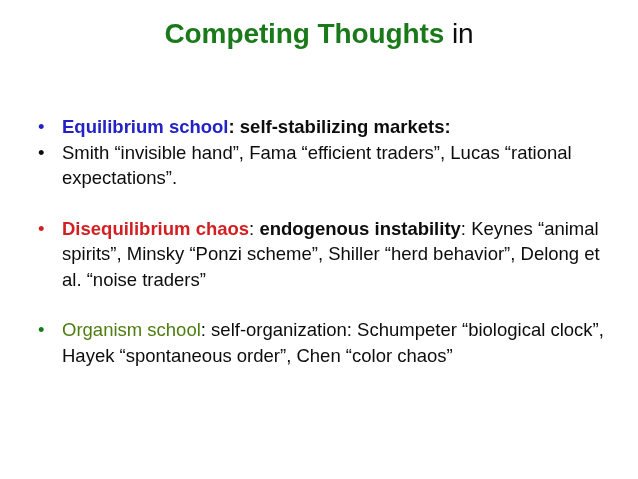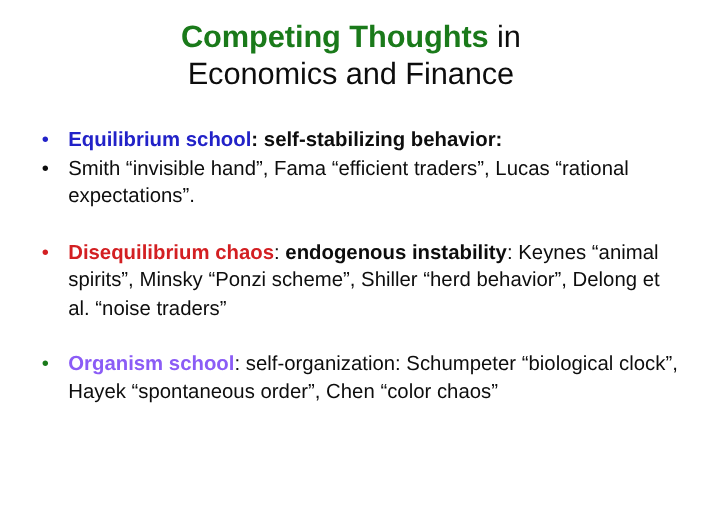--- a/index.html
+++ b/index.html
@@ -79,34 +79,33 @@
     line-height: 25.5px;
     text-align: left;
   }
   .bullet.blue   { color: #2222c8; }
   .bullet.black  { color: #0d0d0d; }
   .bullet.red    { color: #d31f22; }
   .bullet.green  { color: #1a7a1a; }
 
   .s-blue-bold  { color: #2222c8; font-weight: 700; margin-top: 48px; }
   .s-red-bold   { color: #d31f22; font-weight: 700; }
-  .s-green-bold { color: #8b5cf6; font-weight: 700; }
+  .s-green-bold { color: #4d7c0f; font-weight: 400; }
   .s-black-bold { color: #0d0d0d; font-weight: 700; }
   .s-black      { color: #0d0d0d; font-weight: 400; }
 </style>
 </head>
 <body>
 
 <div class="slide">
 
   <div class="slide-title">
     <span class="title-accent">Competing Thoughts</span><span> in</span>
-    <span class="title-line2">Economics and Finance</span>
   </div>
 
   <div class="body-list">
-      <div class="para"><span class="bullet blue">•</span><span><span class="s-blue-bold">Equilibrium school</span><span class="s-black-bold">: </span><span class="s-black-bold">self-stabilizing behavior:</span></span></div>
+      <div class="para"><span class="bullet blue">•</span><span><span class="s-blue-bold">Equilibrium school</span><span class="s-black-bold">: </span><span class="s-black-bold">self-stabilizing markets:</span></span></div>
       <div class="para"><span class="bullet black">•</span><span><span class="s-black">Smith “invisible hand”, Fama “efficient traders”, Lucas “rational expectations”.</span></span></div>
       <div class="para gap-before"><span class="bullet red">•</span><span><span class="s-red-bold">Disequilibrium chaos</span><span class="s-black">: </span><span class="s-black-bold">endogenous instability</span><span class="s-black">: Keynes “animal spirits”, Minsky “Ponzi scheme”, Shiller “herd behavior”, Delong et al. “noise traders”</span></span></div>
       <div class="para gap-before"><span class="bullet green">•</span><span><span class="s-green-bold">Organism school</span><span class="s-black">: self-organization: Schumpeter “biological clock”, Hayek “spontaneous order”, Chen “color chaos”</span></span></div>
     </div>
 
 </div>
 
 </body></html>

